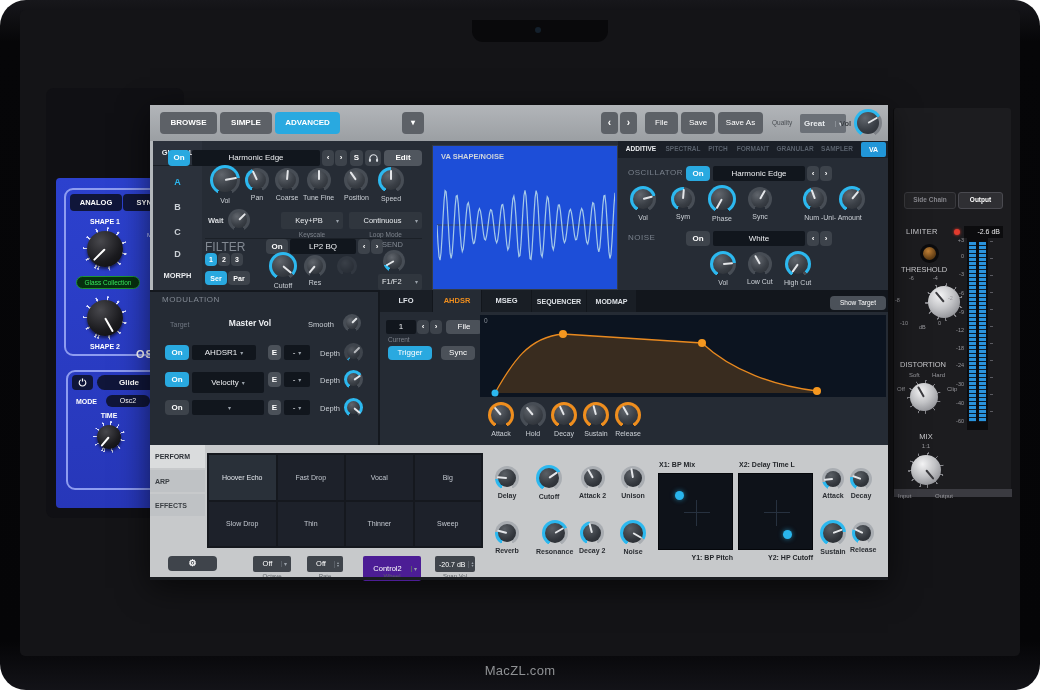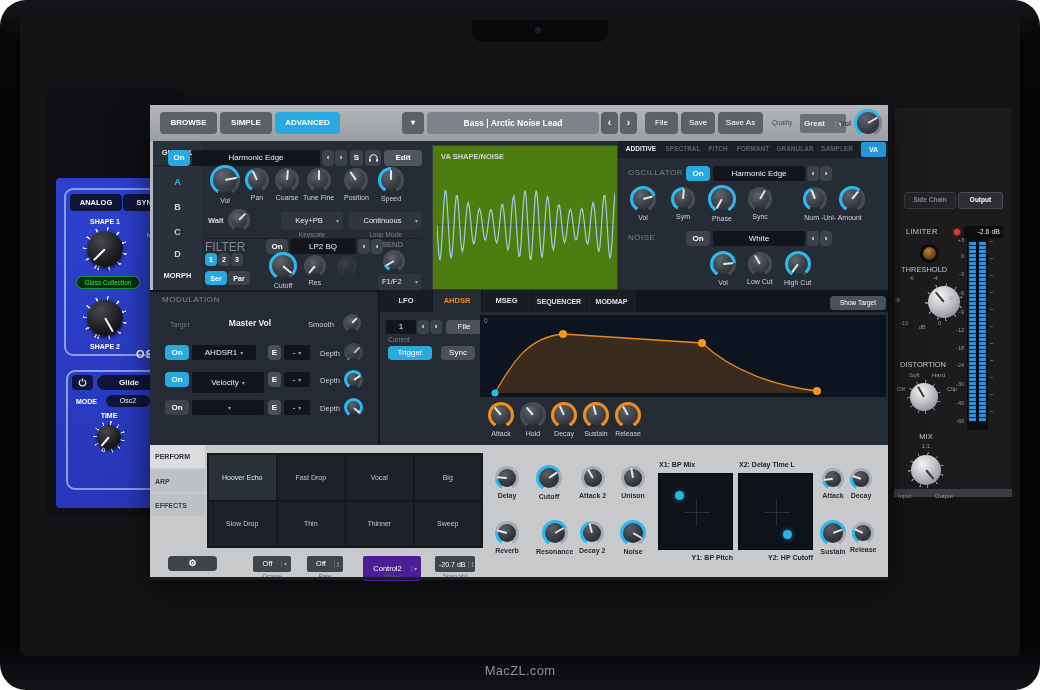--- a/index.html
+++ b/index.html
@@ -181,21 +181,20 @@
 
   <div id="plugin" style="left:130px;top:95px">
 
     <div class="abs" style="left:0;top:0;width:738px;height:36px;background:linear-gradient(180deg,#b2b5b9,#9b9fa3)"></div>
     <div class="btn" style="left:10px;top:7px;width:57px;height:22px;background:#5d6167">BROWSE</div>
     <div class="btn" style="left:70px;top:7px;width:52px;height:22px;background:#5d6167">SIMPLE</div>
     <div class="btn blue" style="left:125px;top:7px;width:65px;height:22px">ADVANCED</div>
     <div class="btn" style="left:252px;top:7px;width:22px;height:22px;background:#5d6167">
           <span>▾</span>
         </div>
-    <div class="btn" style="left:277px;top:7px;width:172px;height:22px;background:#7e838a;font-size:8.5px">Bass | Arctic Noise Lead</div>
     <div class="btn" style="left:451px;top:7px;width:17px;height:22px;background:#5d6167;font-size:10px">
           <span>‹</span>
         </div>
     <div class="btn" style="left:470px;top:7px;width:17px;height:22px;background:#5d6167;font-size:10px">
           <span>›</span>
         </div>
     <div class="btn" style="left:495px;top:7px;width:33px;height:22px;background:#5d6167;font-weight:normal">File</div>
     <div class="btn" style="left:531px;top:7px;width:34px;height:22px;background:#5d6167;font-weight:normal">Save</div>
     <div class="btn" style="left:568px;top:7px;width:45px;height:22px;background:#5d6167;font-weight:normal">Save As</div>
     <div class="t" style="left:622px;top:15px;font-size:6.5px;color:#4a4e53">Quality</div>
@@ -352,21 +351,21 @@
             <i class="ring"></i>
             <i class="cap"></i>
             <i class="ptr"></i>
           </span>
         </div>
     <div class="sel" style="left:228px;top:169px;width:44px;height:14px">
           <span>F1/F2</span>
           <i>▾</i>
         </div>
 
-    <div class="abs" style="left:282px;top:40px;width:186px;height:145px;background:#4d7c0f;border:1px solid #333b47">
+    <div class="abs" style="left:282px;top:40px;width:186px;height:145px;background:#1d4ed8;border:1px solid #333b47">
       <div class="t" style="left:8px;top:7px;font-size:7.5px;font-weight:bold;color:#cfd5dc">VA SHAPE/NOISE</div>
       <svg width="178" height="110" viewBox="0 0 176 108" style="position:absolute;left:4px;top:24px">
         <line x1="0" y1="54" x2="176" y2="54" stroke="#39465a" stroke-width="1"></line>
         <polyline points="0,54.0 1,72.4 2,85.3 3,88.7 4,81.4 5,65.7 6,46.4 7,29.5 8,20.1 9,21.2 10,32.3 11,49.8 12,68.3 13,82.1 14,87.0 15,81.9 16,68.4 17,51.0 18,35.1 19,25.5 20,24.8 21,32.9 22,47.0 23,62.6 24,74.8 25,80.2 26,77.4 27,67.9 28,54.7 29,42.1 30,33.7 31,31.9 32,36.8 33,46.5 34,57.8 35,67.3 36,72.3 37,71.6 38,65.7 39,56.6 40,47.3 41,40.4 42,37.8 43,40.2 44,46.6 45,55.0 46,62.9 47,68.0 48,68.8 49,65.1 50,58.1 51,49.7 52,42.6 53,38.8 54,39.5 55,44.8 56,53.1 57,62.1 58,69.0 59,71.6 60,68.8 61,61.2 62,50.9 63,40.9 64,34.4 65,33.7 66,39.3 67,50.0 68,62.6 69,73.3 70,78.5 71,76.3 72,66.9 73,53.0 74,38.5 75,28.2 76,25.5 77,31.6 78,45.0 79,61.8 80,76.8 81,85.2 82,84.2 83,73.7 84,56.8 85,38.6 86,24.8 87,19.8 88,25.2 89,39.7 90,58.7 91,76.4 92,87.3 93,88.0 94,78.2 95,61.2 96,42.0 97,26.7 98,20.0 99,23.7 100,36.5 101,54.4 102,71.7 103,83.2 104,85.5 105,78.2 106,63.9 107,47.2 108,33.2 109,26.0 110,27.6 111,37.0 112,51.0 113,65.2 114,75.3 115,78.4 116,74.1 117,64.1 118,51.6 119,40.6 120,34.3 121,34.2 122,39.9 123,49.6 124,59.9 125,67.9 126,71.4 127,69.5 128,63.1 129,54.3 130,45.8 131,40.0 132,38.6 133,41.9 134,48.7 135,57.0 136,64.4 137,68.6 138,68.4 139,63.8 140,56.1 141,47.6 142,40.8 143,37.8 144,39.7 145,46.1 146,55.4 147,64.7 148,71.2 149,72.7 150,68.4 151,59.3 152,47.9 153,37.7 154,32.0 155,32.9 156,40.6 157,52.9 158,66.4 159,76.7 160,80.5 161,76.1 162,64.5 163,49.1 164,34.4 165,25.2 166,24.7 167,33.3 168,48.7 169,66.3 170,80.6 171,87.1 172,83.4 173,70.5 174,52.3 175,34.3 176,22.1" fill="none" stroke="#a5c9e8" stroke-width="1.2"></polyline>
       </svg>
     </div>
 
     <div class="abs" style="left:468px;top:36px;width:270px;height:17px;background:#1a1f27"></div>
     <div class="tab" style="left:470px;top:36px;width:42px;height:17px;font-size:6.5px;color:#eef0f3">ADDITIVE</div>
     <div class="tab" style="left:513px;top:36px;width:40px;height:17px;font-size:6.5px;color:#59616c">SPECTRAL</div>

